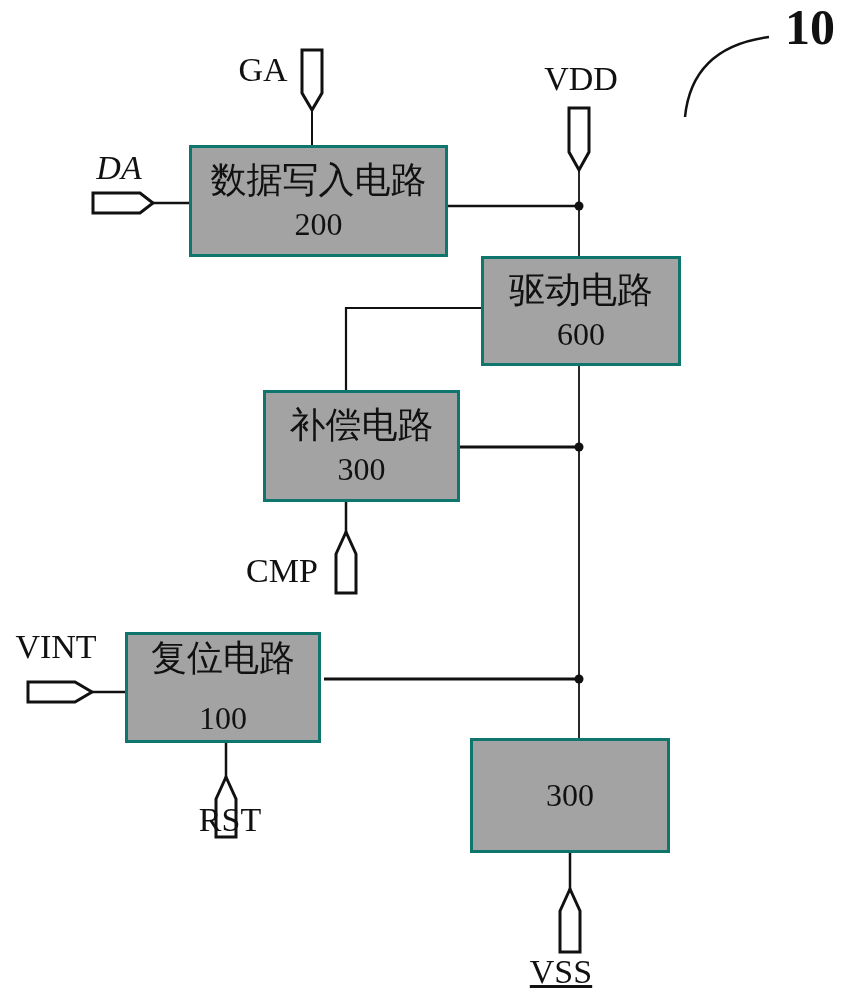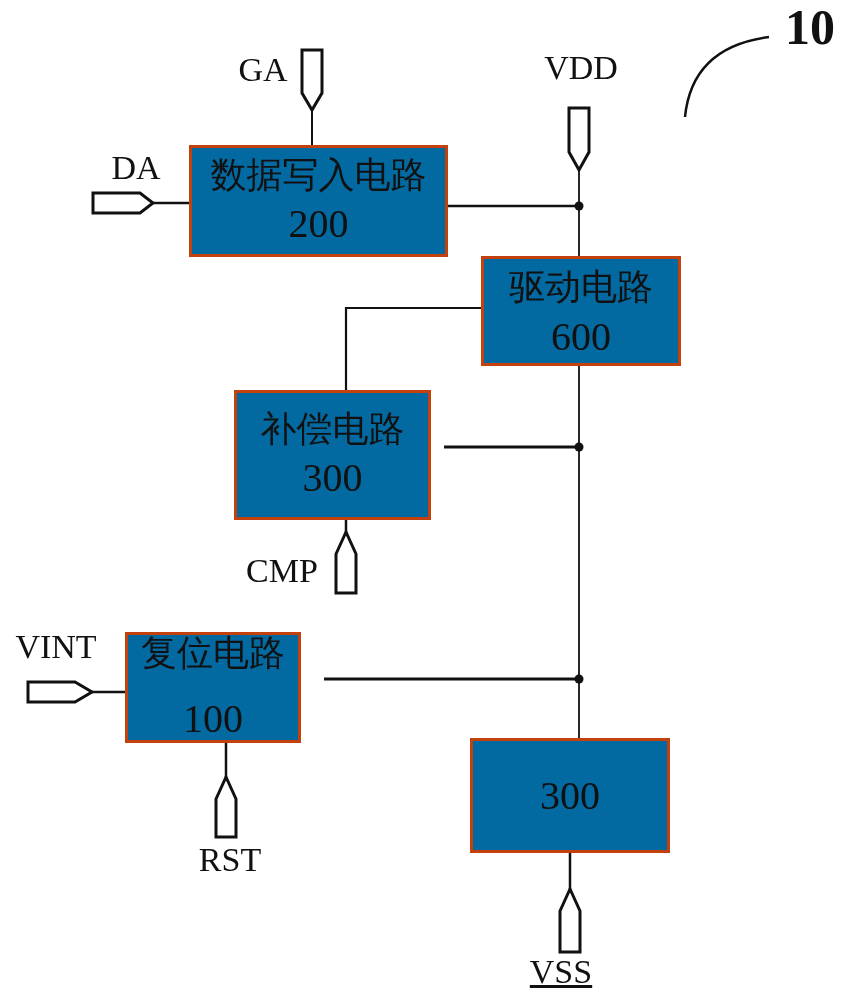--- a/index.html
+++ b/index.html
@@ -3,26 +3,26 @@
 <meta charset="utf-8">
 <style>
   html,body{margin:0;padding:0;background:#ffffff;}
   .stage{
     position:relative;width:846px;height:1000px;background:#ffffff;
     font-family:"Liberation Serif","DejaVu Serif",serif;color:#111;
     overflow:hidden;
   }
   .layer{position:absolute;left:0;top:0;z-index:1;}
   .block{
-    position:absolute;box-sizing:border-box;border:3px solid #c2410c;
-    background:#0369a1;display:flex;flex-direction:column;align-items:center;
+    position:absolute;box-sizing:border-box;border:3px solid #0f766e;
+    background:#a3a3a3;display:flex;flex-direction:column;align-items:center;
     justify-content:center;text-align:center;z-index:2;
   }
   .block .name{font-size:36px;line-height:1.3;white-space:nowrap;}
-  .block .num{font-size:40px;line-height:1.3;font-family:Liberation Serif, serif;}
+  .block .num{font-size:32px;line-height:1.3;font-family:Liberation Serif, serif;}
   .lbl{
     position:absolute;transform:translate(-50%,-50%);font-size:34px;
     white-space:nowrap;z-index:2;line-height:1;
   }
   .ref{font-weight:bold;font-size:50px;}
 </style>
 </head>
 <body>
 
 <div class="stage">
@@ -57,42 +57,42 @@
       <polygon stroke-width="3" fill="#fff" points="216,799 226,777 236,799 236,837 216,837"></polygon>
       <polygon stroke-width="3" fill="#fff" points="560,911 570,889 580,911 580,952 560,952"></polygon>
     </g>
   </svg>
 
   <div class="block" style="left:189px;top:145px;width:259px;height:112px;">
     <span class="name">数据写入电路</span>
     <span class="num">200</span>
   </div>
 
-  <div class="block" style="left:481px;top:256px;width:200px;height:110px;justify-content:flex-end;">
+  <div class="block" style="left:481px;top:256px;width:200px;height:110px;">
     <span class="name">驱动电路</span>
     <span class="num">600</span>
   </div>
 
-  <div class="block" style="left:234px;top:390px;width:197px;height:130px;">
+  <div class="block" style="left:263px;top:390px;width:197px;height:112px;">
     <span class="name">补偿电路</span>
     <span class="num">300</span>
   </div>
 
-  <div class="block" style="left:125px;top:632px;width:176px;height:111px;gap:16px;">
+  <div class="block" style="left:125px;top:632px;width:196px;height:111px;gap:16px;">
     <span class="name">复位电路</span>
     <span class="num">100</span>
   </div>
 
   <div class="block" style="left:470px;top:738px;width:200px;height:115px;">
     <span class="num">300</span>
   </div>
 
   <div class="lbl" style="left:263px;top:70px;">GA</div>
-  <div class="lbl" style="left:136px;top:168px;">DA</div>
-  <div class="lbl" style="left:581px;top:68px;">VDD</div>
+  <div class="lbl" style="left:119px;top:168px;font-style:italic;">DA</div>
+  <div class="lbl" style="left:581px;top:79px;">VDD</div>
   <div class="lbl" style="left:282px;top:571px;">CMP</div>
   <div class="lbl" style="left:56px;top:647px;">VINT</div>
-  <div class="lbl" style="left:230px;top:860px;">RST</div>
+  <div class="lbl" style="left:230px;top:820px;">RST</div>
   <div class="lbl" style="left:561px;top:972px;text-decoration:underline;">VSS</div>
 
   <div class="lbl ref" style="left:810px;top:27px;">10</div>
 
 </div>
 
 </body></html>

